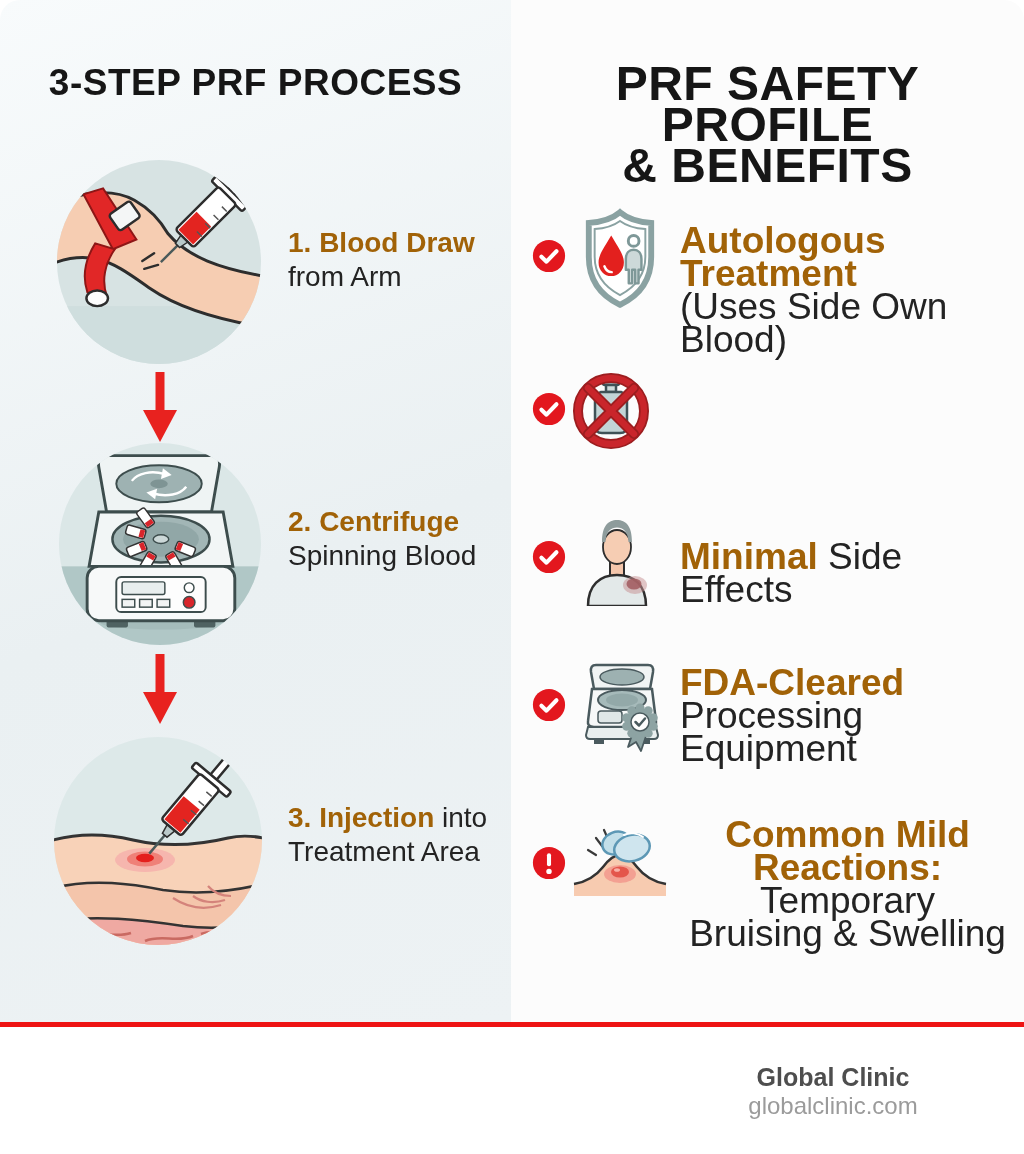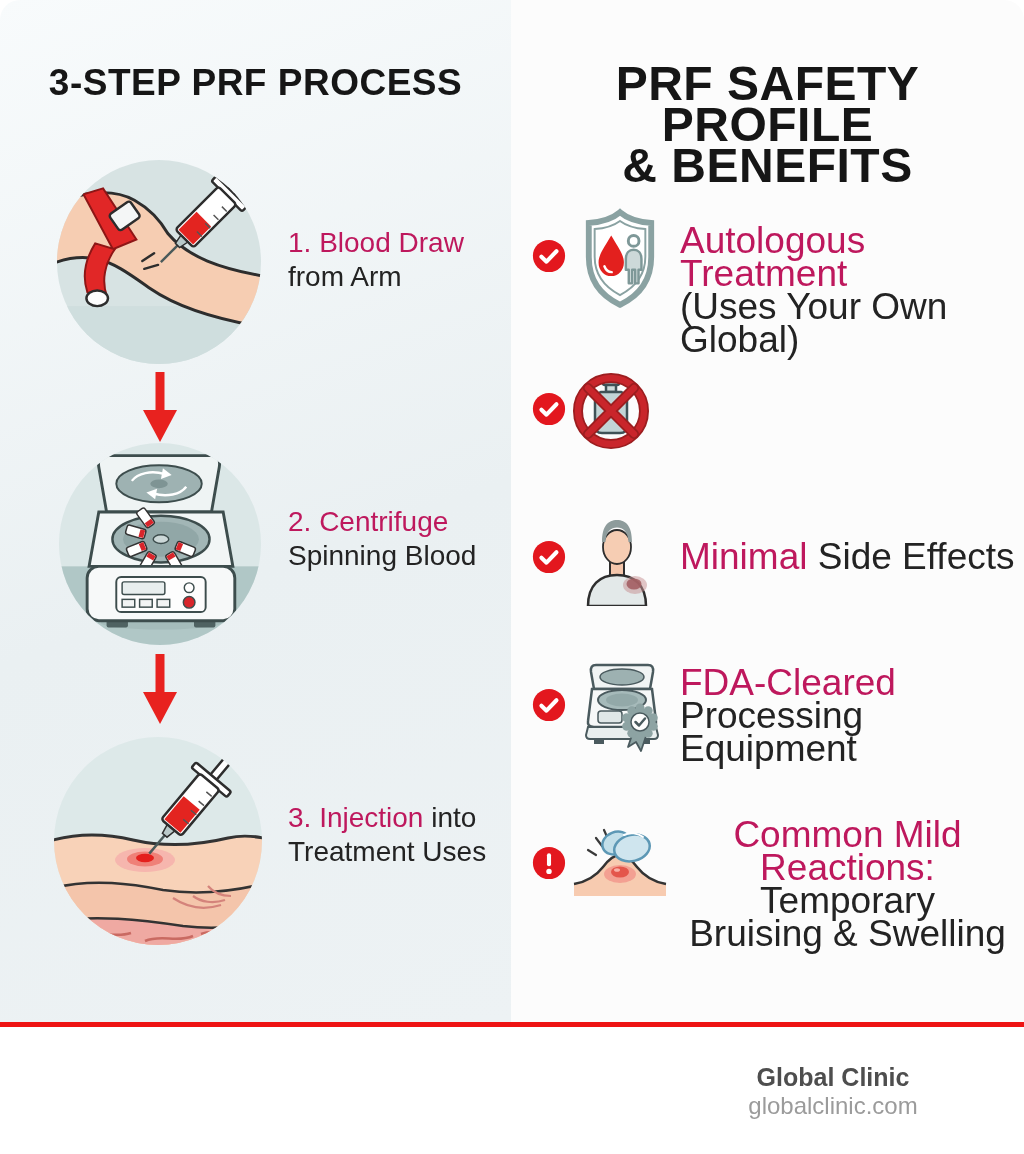--- a/index.html
+++ b/index.html
@@ -26,21 +26,21 @@
   .c2{left:58px;top:442px;width:204px;height:204px;}
   .c3{left:53px;top:736px;width:210px;height:210px;}
   .step-circle svg{display:block;width:100%;height:100%;}
 
   .arrow{position:absolute;width:40px;height:74px;}
   .a1{left:140px;top:370px;}
   .a2{left:140px;top:652px;}
 
   .step-text{position:absolute;left:288px;width:220px;font-size:28px;line-height:34px;color:#232323;}
   .s1{top:226px;}.s2{top:505px;}.s3{top:801px;}
-  .bold{font-weight:400;color:#be185d;}
+  .bold{font-weight:700;color:#a16207;}
 
   .badge{position:absolute;left:532px;width:34px;height:34px;}
   .bg1{top:239px;}.bg2{top:392px;}.bg3{top:540px;}.bg4{top:688px;}.bg5{top:846px;}
   .bicon{position:absolute;}
   .i1{left:581px;top:207px;width:78px;height:102px;}
   .i2{left:572px;top:371px;width:78px;height:78px;}
   .i3{left:578px;top:514px;width:78px;height:92px;}
   .i4{left:574px;top:659px;width:96px;height:96px;}
   .i5{left:570px;top:822px;width:100px;height:74px;}
   .bicon svg,.badge svg,.arrow svg{display:block;width:100%;height:100%;}
@@ -213,21 +213,21 @@
           <rect x="-23" y="-60" width="46" height="7" rx="2" fill="#fff" stroke="#2d2d2d" stroke-width="2.5"></rect>
           <rect x="-13" y="-54" width="26" height="60" rx="3" fill="#fff" stroke="#2d2d2d" stroke-width="2.5"></rect>
           <rect x="-10.5" y="-26" width="21" height="30" fill="#e32420"></rect>
           <path d="M4 -44 h7 M4 -32 h7 M4 -20 h7 M4 -8 h7" stroke="#555" stroke-width="1.5"></path>
         </g>
       </g>
     </svg>
   </div>
   <div class="step-text s3">
     <div><span class="bold">3. Injection</span><span> into</span></div>
-    <div>Treatment Uses</div>
+    <div>Treatment Area</div>
   </div>
 
   <div class="rp-title">
     <div>PRF SAFETY PROFILE</div>
     <div>&amp; BENEFITS</div>
   </div>
 
   <div class="badge bg1">
     <svg viewBox="0 0 30 30">
         <circle cx="15" cy="15" r="14.2" fill="#e3171e"></circle>
@@ -329,21 +329,21 @@
       <ellipse cx="50" cy="50" rx="9" ry="5.5" fill="#e4564b"></ellipse>
       <ellipse cx="47" cy="48" rx="3" ry="1.8" fill="#f8b0a6"></ellipse>
       <ellipse cx="46" cy="21" rx="14" ry="11" transform="rotate(-22 46 21)" fill="#c3dfe9" stroke="#5d98b5" stroke-width="2.5"></ellipse>
       <ellipse cx="62" cy="26" rx="18" ry="13" transform="rotate(-14 62 26)" fill="#cfe5ee" stroke="#5d98b5" stroke-width="2.5"></ellipse>
       <path d="M54 13 C60 10 68 11 73 15" stroke="#fff" stroke-width="2" fill="none" stroke-linecap="round"></path>
     </svg>
   </div>
 
   <div class="benefit-text t1">
     <div><span class="bold">Autologous Treatment</span><span></span></div>
-    <div><span class="bold"></span><span>(Uses Your Own Global)</span></div>
+    <div><span class="bold"></span><span>(Uses Side Own Blood)</span></div>
   </div>
   <div class="benefit-text t3">
     <div><span class="bold">Minimal</span><span> Side Effects</span></div>
   </div>
   <div class="benefit-text t4">
     <div><span class="bold">FDA-Cleared</span><span></span></div>
     <div><span class="bold"></span><span>Processing Equipment</span></div>
   </div>
   <div class="benefit-text t5">
     <div><span class="bold">Common Mild</span><span></span></div>

